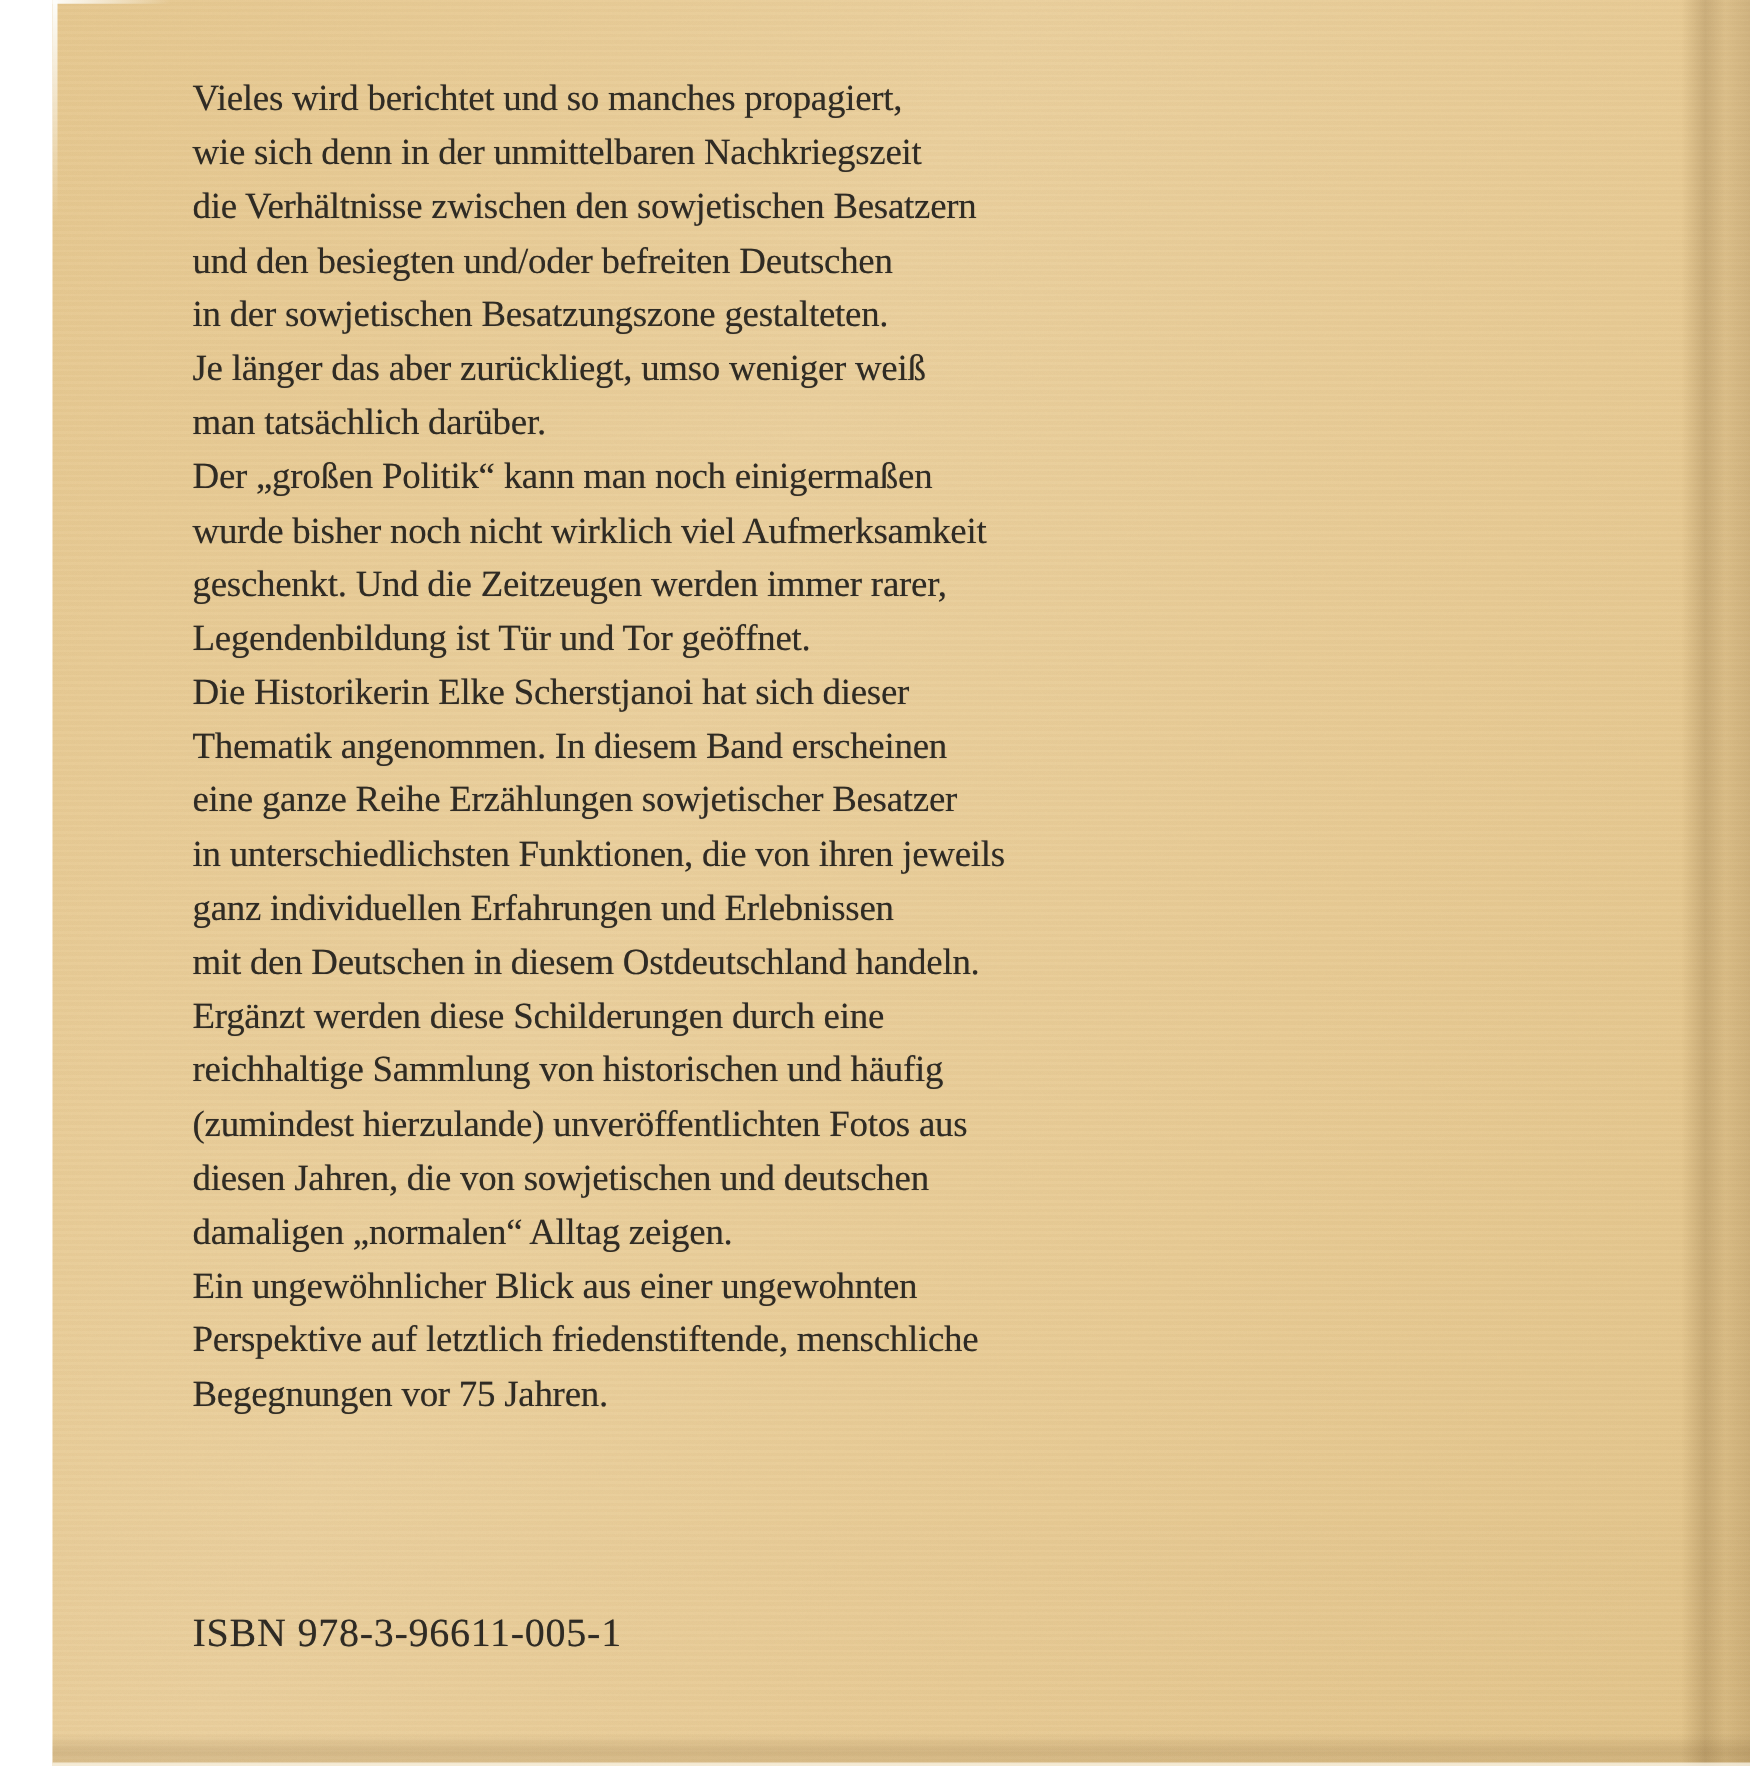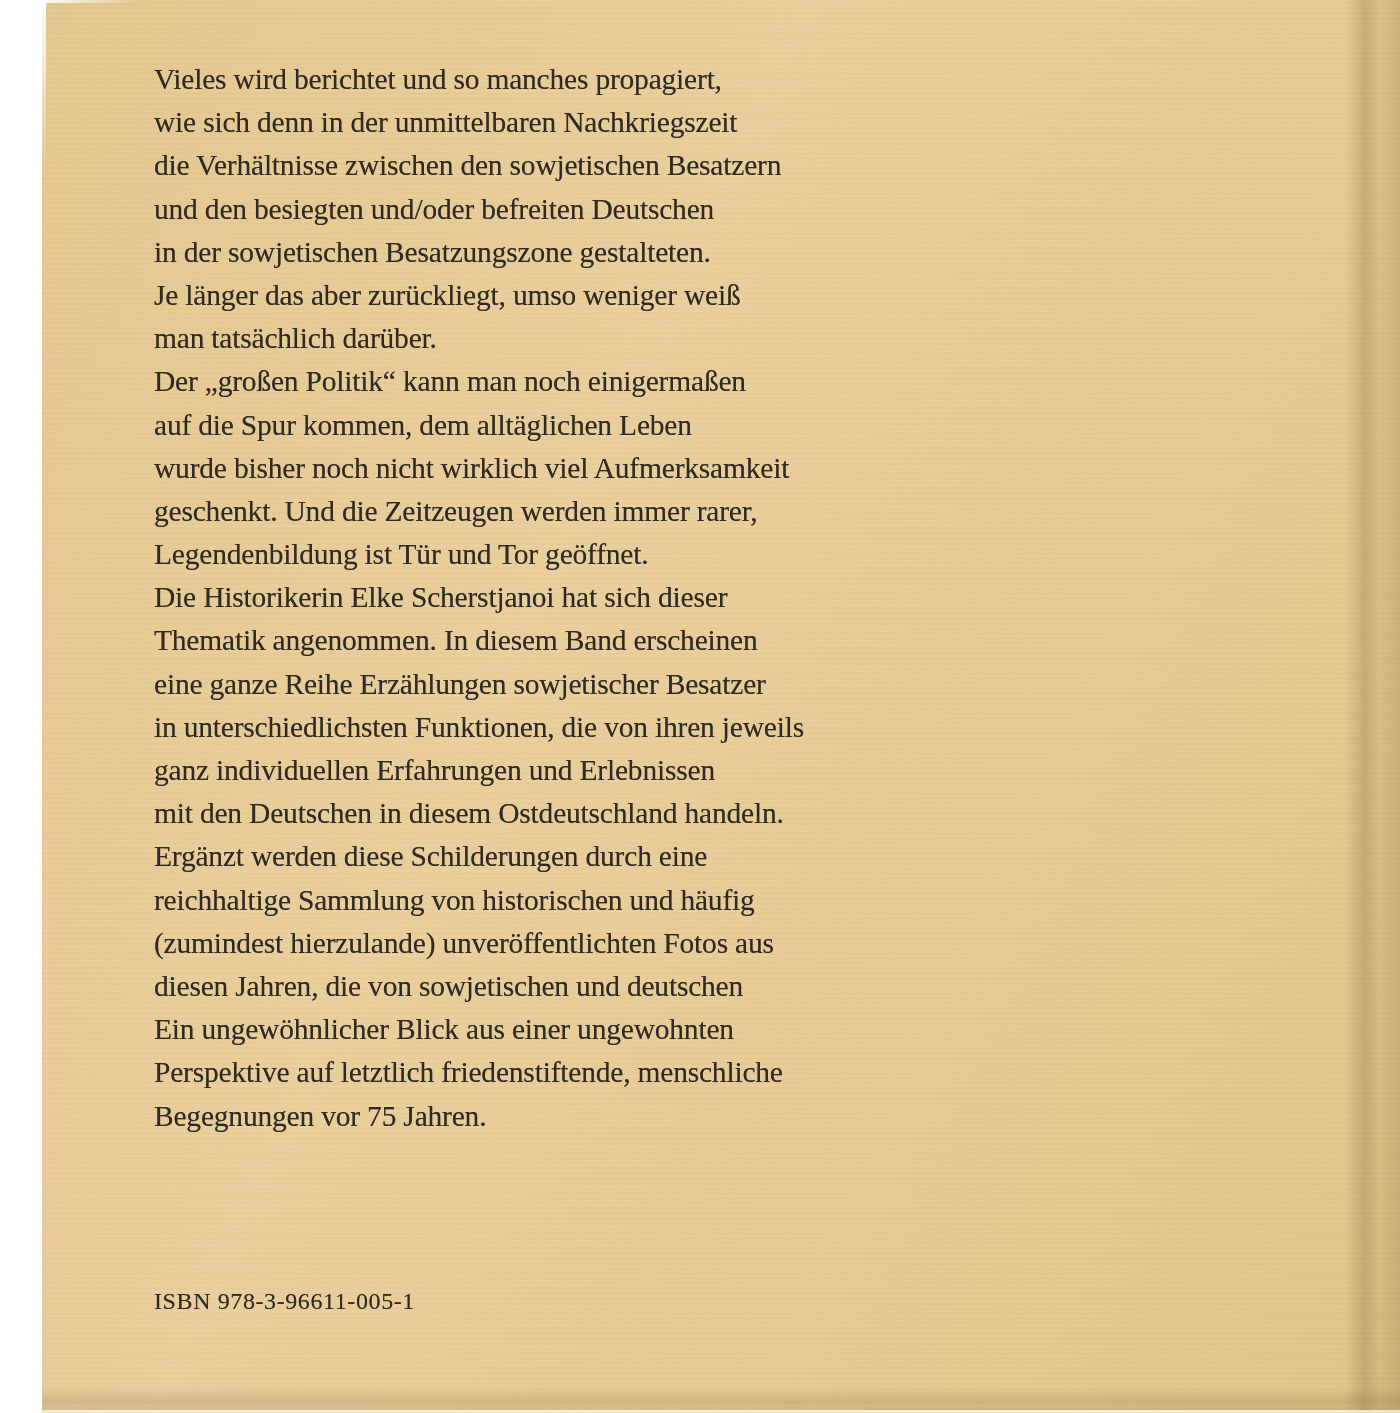--- a/index.html
+++ b/index.html
@@ -88,21 +88,21 @@
   }
   .line {
     white-space: nowrap;
     height: 43.2px;
   }
   .isbn {
     position: absolute;
     left: 112px;
     top: 1288px;
     color: #2f2b24;
-    font-size: 24px;
+    font-size: 32px;
     letter-spacing: 0.6px;
     white-space: nowrap;
     text-shadow: 0 0 0.6px rgba(47,43,36,0.55);
   }
 </style>
 </head>
 <body>
 
 <div class="cover">
 
@@ -122,34 +122,34 @@
 
   <div class="text-block">
     <div class="line">Vieles wird berichtet und so manches propagiert,</div>
     <div class="line">wie sich denn in der unmittelbaren Nachkriegszeit</div>
     <div class="line">die Verhältnisse zwischen den sowjetischen Besatzern</div>
     <div class="line">und den besiegten und/oder befreiten Deutschen</div>
     <div class="line">in der sowjetischen Besatzungszone gestalteten.</div>
     <div class="line">Je länger das aber zurückliegt, umso weniger weiß</div>
     <div class="line">man tatsächlich darüber.</div>
     <div class="line">Der „großen Politik“ kann man noch einigermaßen</div>
-    <div class="line">auf die Spur kommen, dem alltäglichen Leben</div>
     <div class="line">wurde bisher noch nicht wirklich viel Aufmerksamkeit</div>
     <div class="line">geschenkt. Und die Zeitzeugen werden immer rarer,</div>
     <div class="line">Legendenbildung ist Tür und Tor geöffnet.</div>
     <div class="line">Die Historikerin Elke Scherstjanoi hat sich dieser</div>
     <div class="line">Thematik angenommen. In diesem Band erscheinen</div>
     <div class="line">eine ganze Reihe Erzählungen sowjetischer Besatzer</div>
     <div class="line">in unterschiedlichsten Funktionen, die von ihren jeweils</div>
     <div class="line">ganz individuellen Erfahrungen und Erlebnissen</div>
     <div class="line">mit den Deutschen in diesem Ostdeutschland handeln.</div>
     <div class="line">Ergänzt werden diese Schilderungen durch eine</div>
     <div class="line">reichhaltige Sammlung von historischen und häufig</div>
     <div class="line">(zumindest hierzulande) unveröffentlichten Fotos aus</div>
     <div class="line">diesen Jahren, die von sowjetischen und deutschen</div>
+    <div class="line">damaligen „normalen“ Alltag zeigen.</div>
     <div class="line">Ein ungewöhnlicher Blick aus einer ungewohnten</div>
     <div class="line">Perspektive auf letztlich friedenstiftende, menschliche</div>
     <div class="line">Begegnungen vor 75 Jahren.</div>
   </div>
 
   <div class="isbn">ISBN 978-3-96611-005-1</div>
 
 </div>
 
 </body></html>

